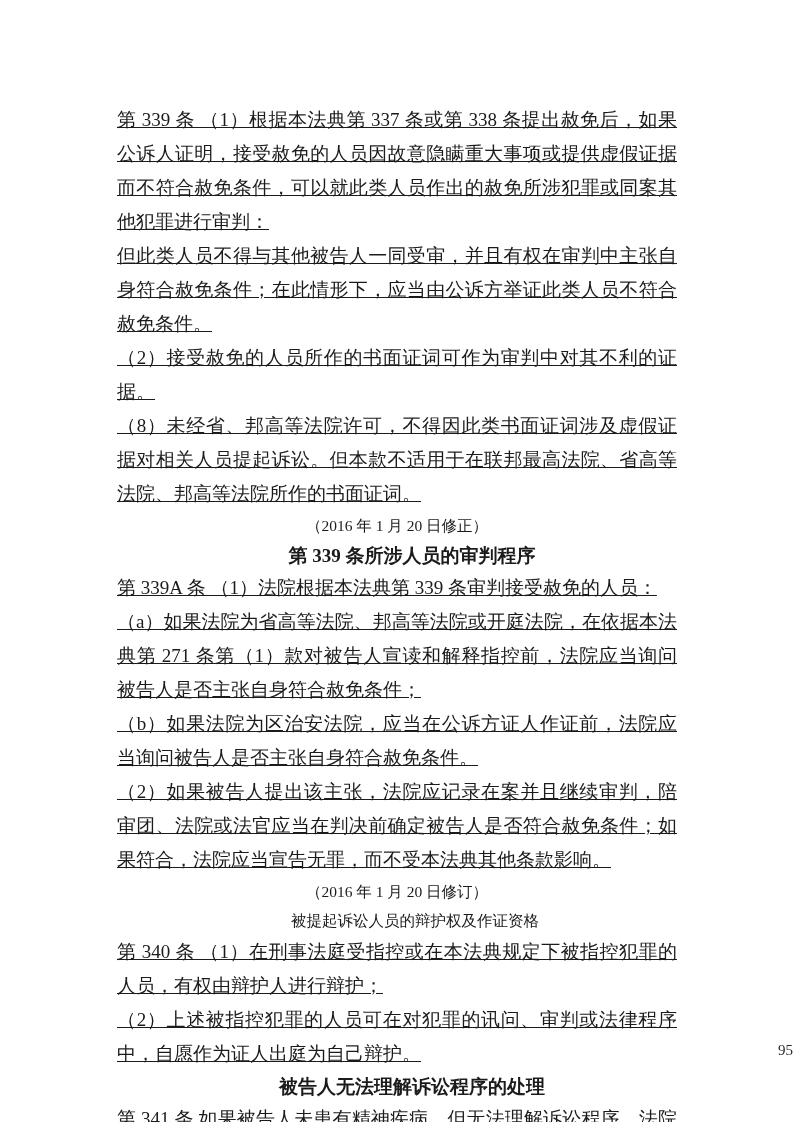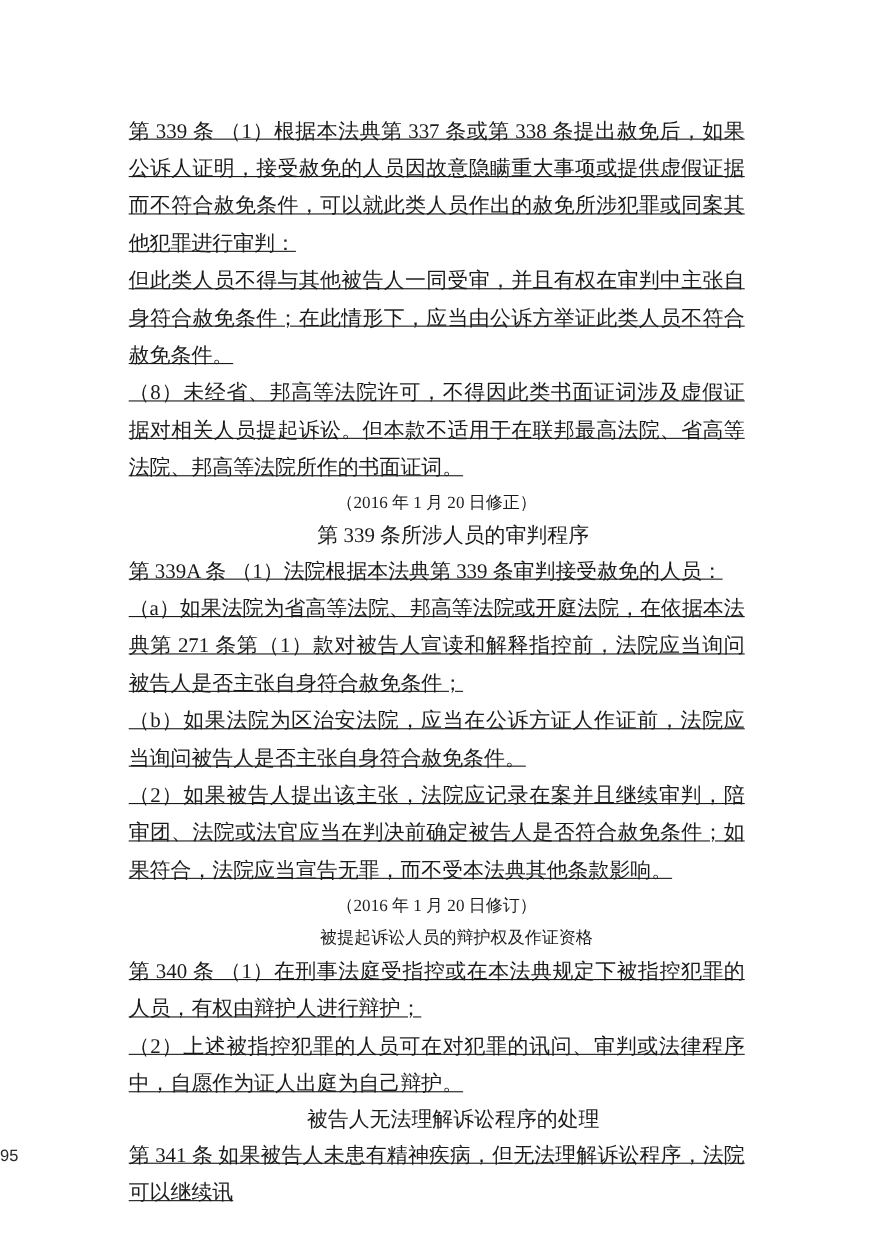--- a/index.html
+++ b/index.html
@@ -28,47 +28,48 @@
     text-align: justify;
     text-justify: inter-ideograph;
     text-decoration: underline;
   }
   .para.annotation {
     font-size: 15.5px;
     line-height: 29px;
   }
   .para.heading {
     font-size: 19px;
-    font-weight: normal;
+    font-weight: bold;
     line-height: 31px;
     padding-left: 30px;
   }
   .para.subheading {
     font-size: 15.5px;
     line-height: 29px;
     margin-left: 36px;
   }
   .page-number {
     position: absolute;
     left: 0;
     right: 0;
     top: 1042px;
-    text-align: left;
+    text-align: right;
     font-size: 15px;
     color: #2a2a2a;
-    font-family: Liberation Sans, sans-serif;
+    font-family: Liberation Serif, serif;
   }
 </style>
 </head>
 <body>
 
 <div class="page">
   <div class="content">
       <p class="para body">第 339 条 （1）根据本法典第 337 条或第 338 条提出赦免后，如果公诉人证明，接受赦免的人员因故意隐瞒重大事项或提供虚假证据而不符合赦免条件，可以就此类人员作出的赦免所涉犯罪或同案其他犯罪进行审判：</p>
       <p class="para body">但此类人员不得与其他被告人一同受审，并且有权在审判中主张自身符合赦免条件；在此情形下，应当由公诉方举证此类人员不符合赦免条件。</p>
+      <p class="para body">（2）接受赦免的人员所作的书面证词可作为审判中对其不利的证据。</p>
       <p class="para body">（8）未经省、邦高等法院许可，不得因此类书面证词涉及虚假证据对相关人员提起诉讼。但本款不适用于在联邦最高法院、省高等法院、邦高等法院所作的书面证词。</p>
       <p class="para annotation">（2016 年 1 月 20 日修正）</p>
       <p class="para heading">第 339 条所涉人员的审判程序</p>
       <p class="para body">第 339A 条 （1）法院根据本法典第 339 条审判接受赦免的人员：</p>
       <p class="para body">（a）如果法院为省高等法院、邦高等法院或开庭法院，在依据本法典第 271 条第（1）款对被告人宣读和解释指控前，法院应当询问被告人是否主张自身符合赦免条件；</p>
       <p class="para body">（b）如果法院为区治安法院，应当在公诉方证人作证前，法院应当询问被告人是否主张自身符合赦免条件。</p>
       <p class="para body">（2）如果被告人提出该主张，法院应记录在案并且继续审判，陪审团、法院或法官应当在判决前确定被告人是否符合赦免条件；如果符合，法院应当宣告无罪，而不受本法典其他条款影响。</p>
       <p class="para annotation">（2016 年 1 月 20 日修订）</p>
       <p class="para subheading">被提起诉讼人员的辩护权及作证资格</p>
       <p class="para body">第 340 条 （1）在刑事法庭受指控或在本法典规定下被指控犯罪的人员，有权由辩护人进行辩护；</p>

